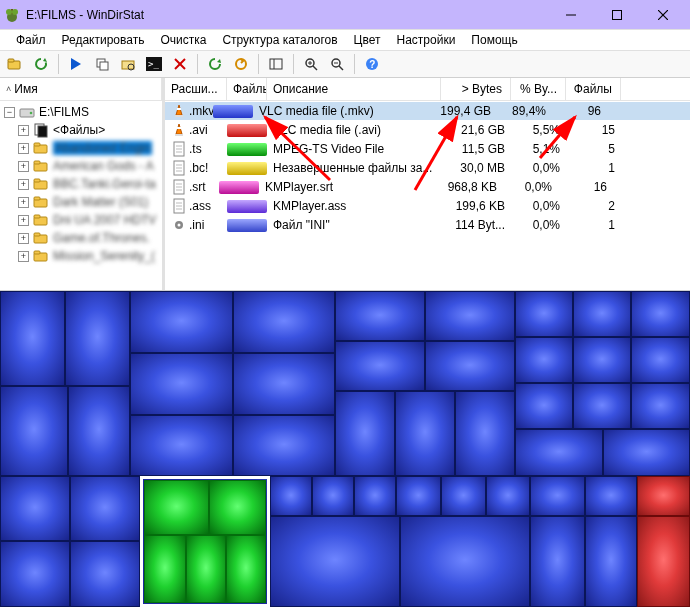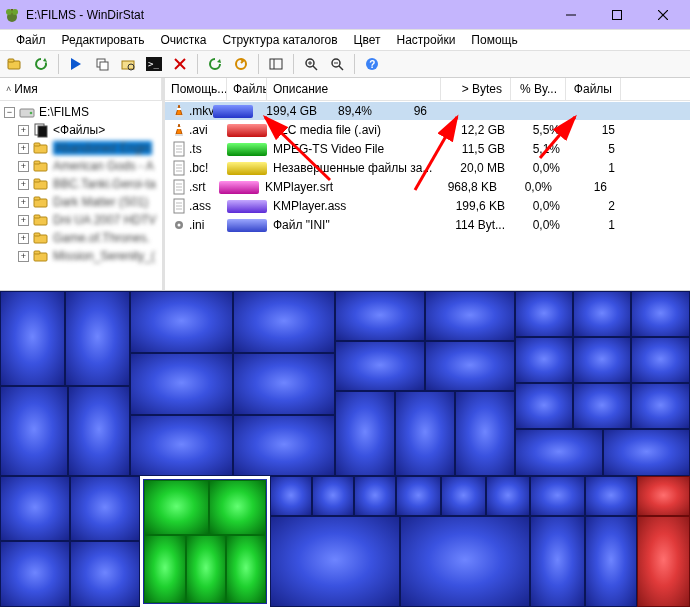--- a/index.html
+++ b/index.html
@@ -342,21 +342,21 @@
             </svg>
           </span>
           <span class="label">Mission_Serenity_(</span>
         </div>
       </div>
   </div>
 
   <div class="pane-right">
     <div class="col-header">
       <div class="hd" style="width:62px">
-          <span>Помощь...</span>
+          <span>Расши...</span>
         </div>
       <div class="hd" style="width:40px">
           <span>Файлы</span>
         </div>
       <div class="hd" style="width:174px">
           <span>Описание</span>
         </div>
       <div class="hd right" style="width:70px">
           <span>&gt; Bytes</span>
         </div>
@@ -375,40 +375,41 @@
                 <polygon points="8,2 11,12 5,12" fill="#ff8200" stroke="#b85500"></polygon>
                 <rect x="4" y="12" width="8" height="2" fill="#ddd"></rect>
                 <rect x="6" y="5" width="4" height="2" fill="#fff"></rect>
               </svg>
             </span>
             <span>.mkv</span>
           </div>
           <div class="cell" style="width: 40px; padding: 0px;">
             <div class="color-swatch" style="background: linear-gradient(rgb(123, 146, 255), rgb(36, 54, 201));"></div>
           </div>
+          <div class="cell" style="width: 174px;">VLC media file (.mkv)</div>
           <div class="cell right" style="width: 70px;">199,4 GB</div>
           <div class="cell right" style="width: 55px;">89,4%</div>
           <div class="cell right" style="width: 55px;">96</div>
         </div>
         <div class="list-row">
           <div class="cell" style="width: 62px;">
             <span class="ext-icon">
               <svg width="16" height="16">
                 <polygon points="8,2 11,12 5,12" fill="#ff8200" stroke="#b85500"></polygon>
                 <rect x="4" y="12" width="8" height="2" fill="#ddd"></rect>
                 <rect x="6" y="5" width="4" height="2" fill="#fff"></rect>
               </svg>
             </span>
             <span>.avi</span>
           </div>
           <div class="cell" style="width: 40px; padding: 0px;">
             <div class="color-swatch" style="background: linear-gradient(rgb(255, 139, 139), rgb(197, 18, 18));"></div>
           </div>
           <div class="cell" style="width: 174px;">VLC media file (.avi)</div>
-          <div class="cell right" style="width: 70px;">12,2 GB</div>
+          <div class="cell right" style="width: 70px;">21,6 GB</div>
           <div class="cell right" style="width: 55px;">5,5%</div>
           <div class="cell right" style="width: 55px;">15</div>
         </div>
         <div class="list-row">
           <div class="cell" style="width: 62px;">
             <span class="ext-icon">
               <svg width="16" height="16">
                 <rect x="3" y="1" width="10" height="14" fill="#fff" stroke="#888"></rect>
                 <line x1="5" y1="5" x2="11" y2="5" stroke="#bbb"></line>
                 <line x1="5" y1="8" x2="11" y2="8" stroke="#bbb"></line>
@@ -434,21 +435,21 @@
                 <line x1="5" y1="8" x2="11" y2="8" stroke="#bbb"></line>
                 <line x1="5" y1="11" x2="11" y2="11" stroke="#bbb"></line>
               </svg>
             </span>
             <span>.bc!</span>
           </div>
           <div class="cell" style="width: 40px; padding: 0px;">
             <div class="color-swatch" style="background: linear-gradient(rgb(255, 242, 122), rgb(201, 167, 0));"></div>
           </div>
           <div class="cell" style="width: 174px;">Незавершенные файлы за...</div>
-          <div class="cell right" style="width: 70px;">20,0 MB</div>
+          <div class="cell right" style="width: 70px;">30,0 MB</div>
           <div class="cell right" style="width: 55px;">0,0%</div>
           <div class="cell right" style="width: 55px;">1</div>
         </div>
         <div class="list-row">
           <div class="cell" style="width: 54px;">
             <span class="ext-icon">
               <svg width="16" height="16">
                 <rect x="3" y="1" width="10" height="14" fill="#fff" stroke="#888"></rect>
                 <line x1="5" y1="5" x2="11" y2="5" stroke="#bbb"></line>
                 <line x1="5" y1="8" x2="11" y2="8" stroke="#bbb"></line>

